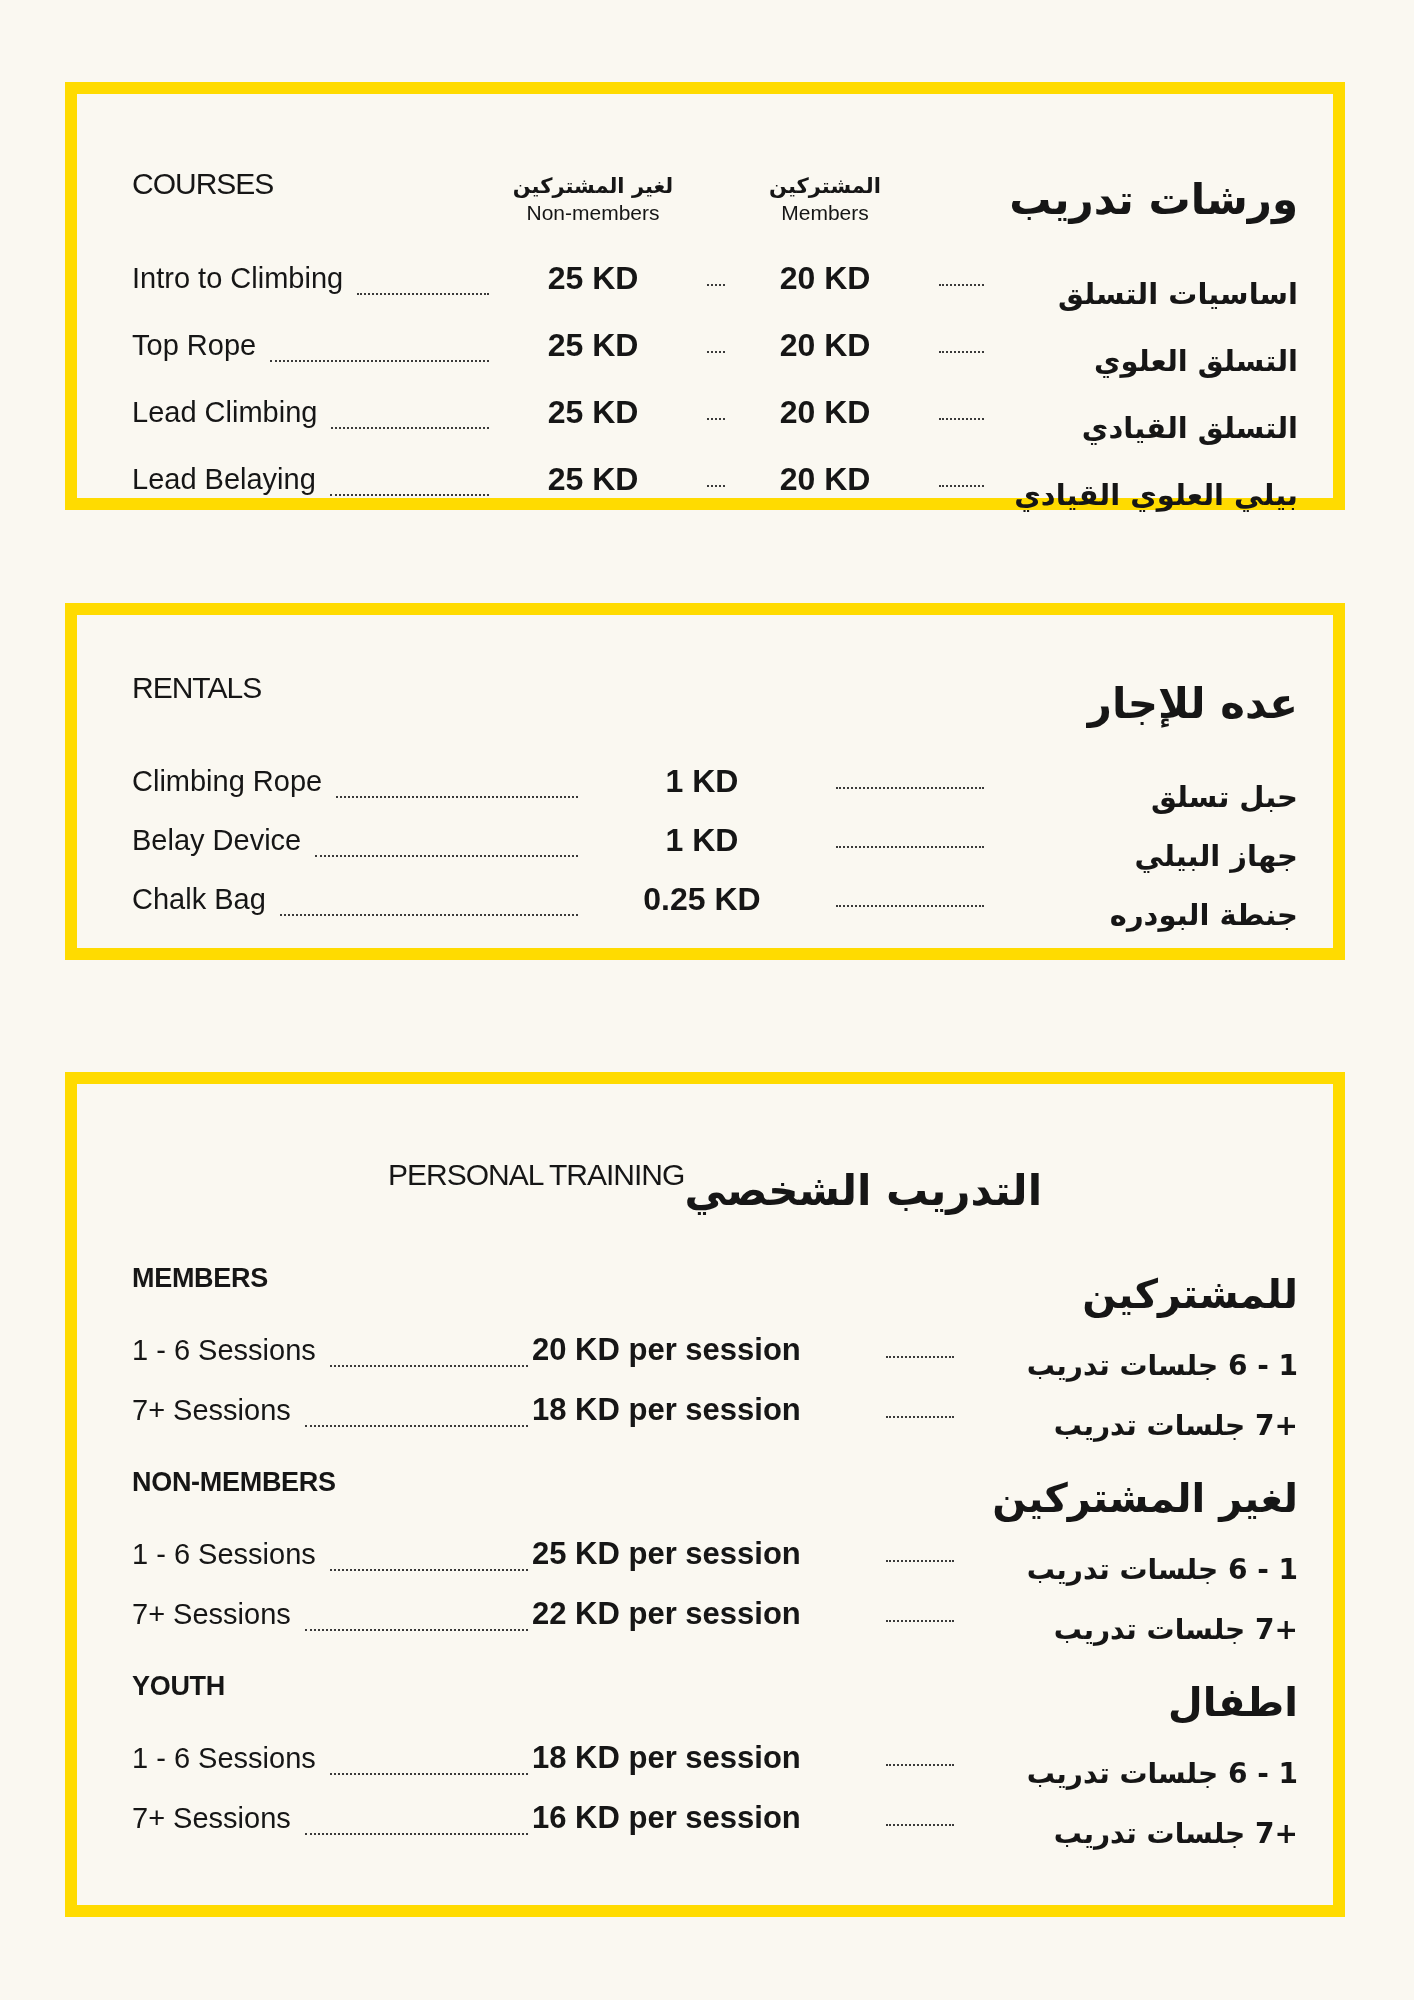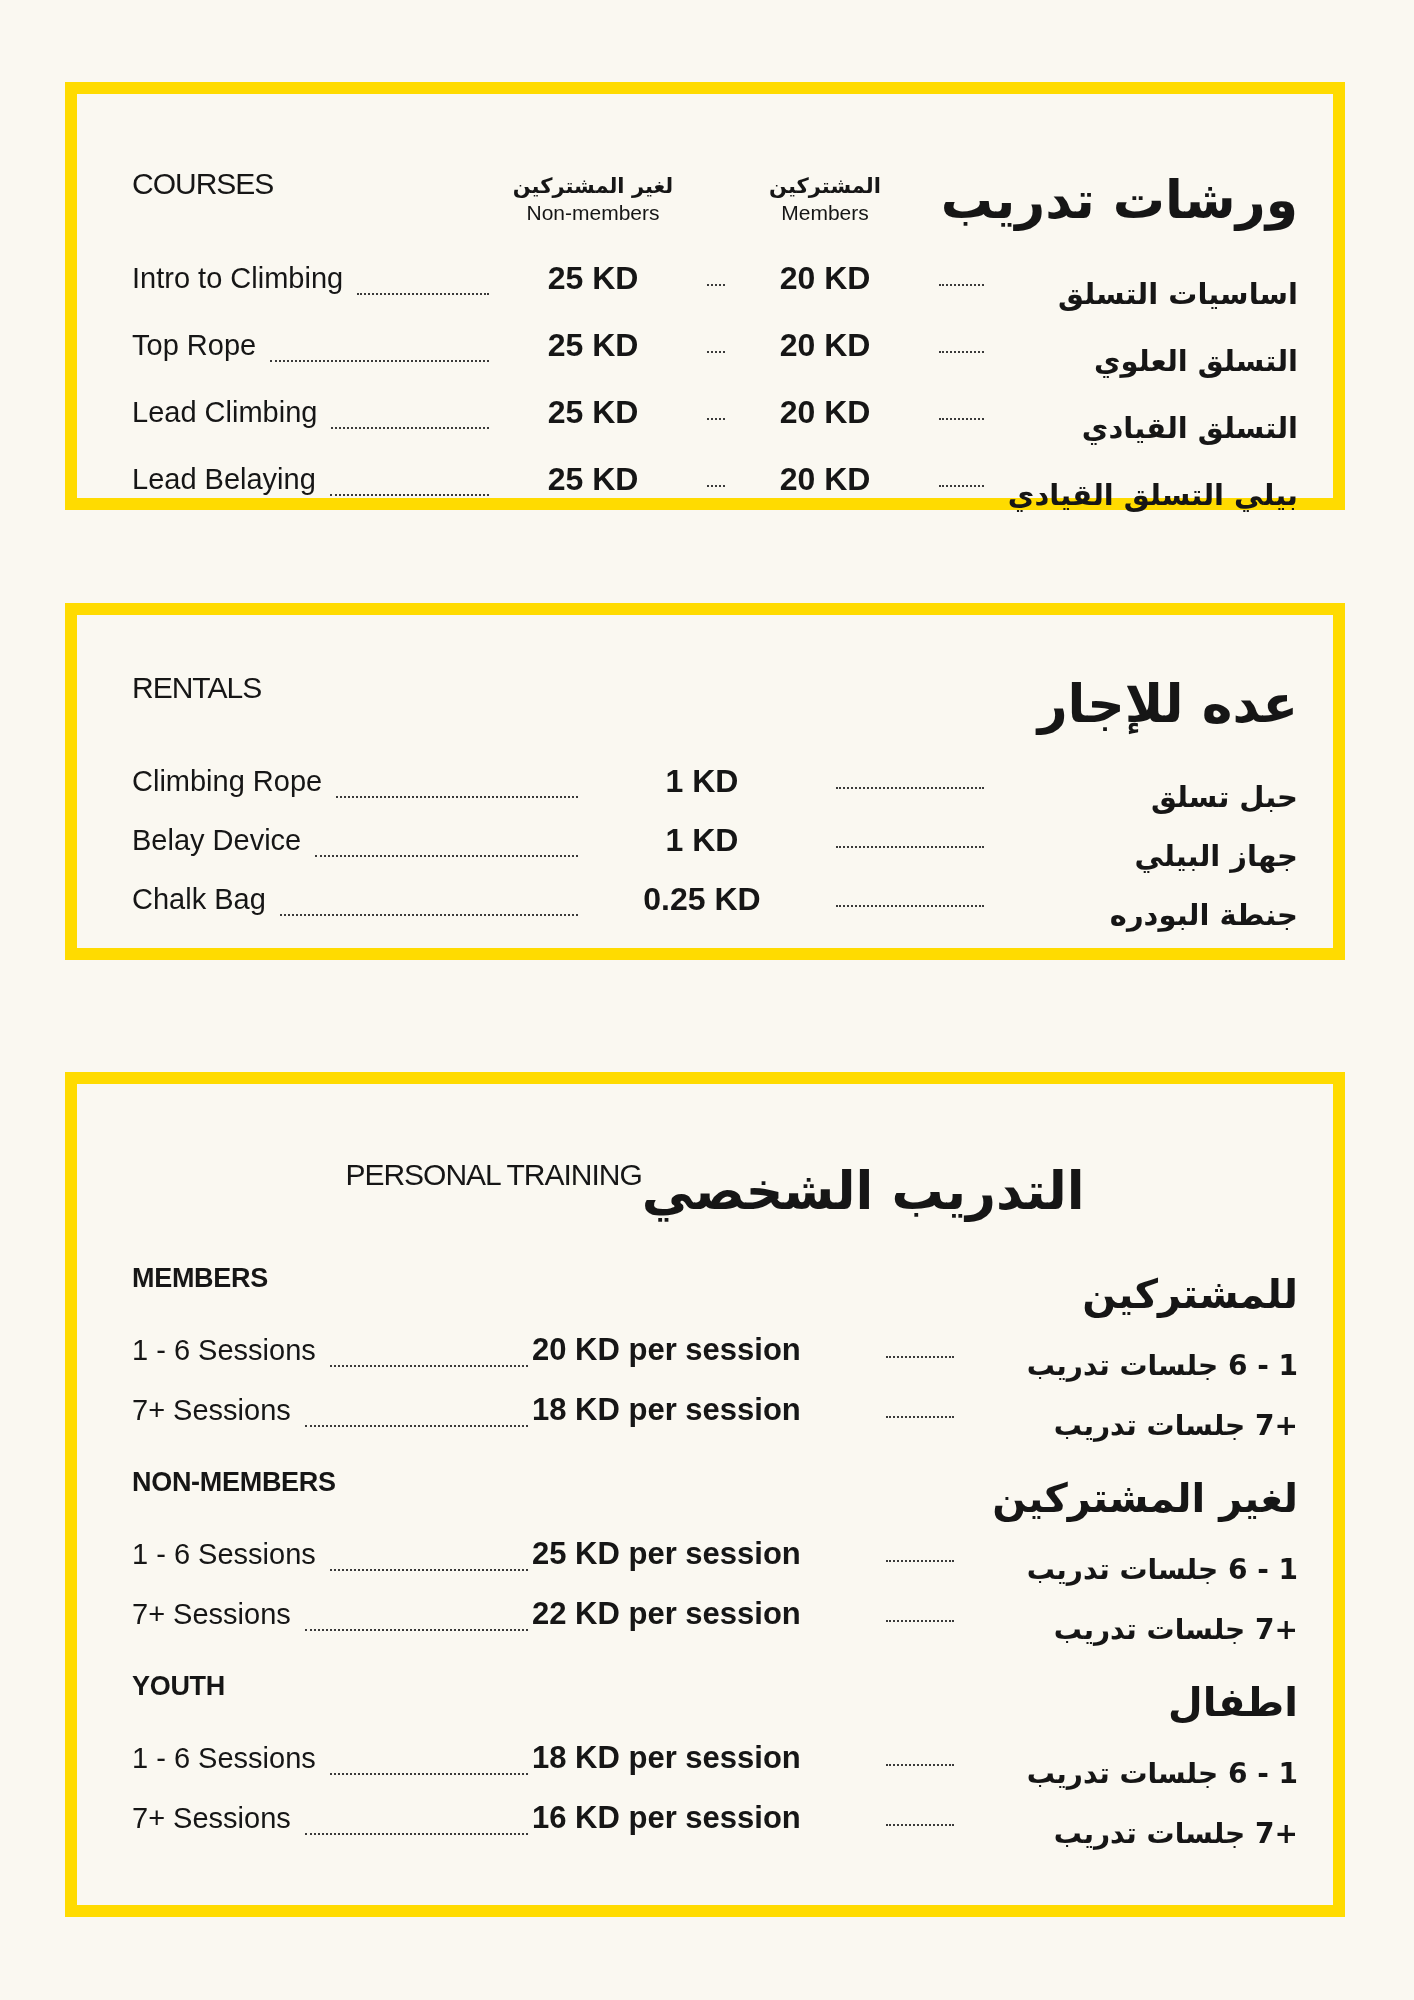--- a/index.html
+++ b/index.html
@@ -22,21 +22,21 @@
     background:transparent;
   }
   #panel-courses{left:65px;top:82px;width:1280px;height:428px;padding:40px 35px 0 55px;}
   #panel-rentals{left:65px;top:603px;width:1280px;height:357px;padding:38px 35px 0 55px;}
   #panel-pt{left:65px;top:1072px;width:1280px;height:845px;padding:48px 35px 0 55px;}
 
   .ar{direction:rtl;unicode-bidi:isolate;font-family:"DejaVu Sans","Liberation Sans",sans-serif;margin-top:31px;}
 
   
   .title-en{font-size:30px;font-weight:400;letter-spacing:-1px;white-space:nowrap;}
-  .title-ar{font-size:52px;font-weight:800;white-space:nowrap;text-align:right;}
+  .title-ar{font-size:42px;font-weight:800;white-space:nowrap;text-align:right;}
 
   
   .dots{
     display:block;height:15px;flex:1;
     border-bottom:2px dotted #3a3a3a;
     margin:0 14px;
     min-width:18px;
   }
   .cell-dots{display:flex;align-items:center;}
   .lblcell{display:flex;align-items:flex-end;min-width:0;}
@@ -140,21 +140,21 @@
           <i class="dots"></i>
         </div>
       <div class="price">25 KD</div>
       <div class="cell-dots">
           <i class="dots"></i>
         </div>
       <div class="price">20 KD</div>
       <div class="cell-dots">
           <i class="dots"></i>
         </div>
-      <div class="row-ar ar">بيلي التسلق القيادي</div>
+      <div class="row-ar ar">بيلي العلوي القيادي</div>
     </div>
   </div>
 </section>
 
 <section class="panel" id="panel-rentals">
   <div class="r-header">
     <div class="title-en">RENTALS</div>
     <div class="title-ar ar">عده للإجار</div>
   </div>
   <div class="r-rows">

